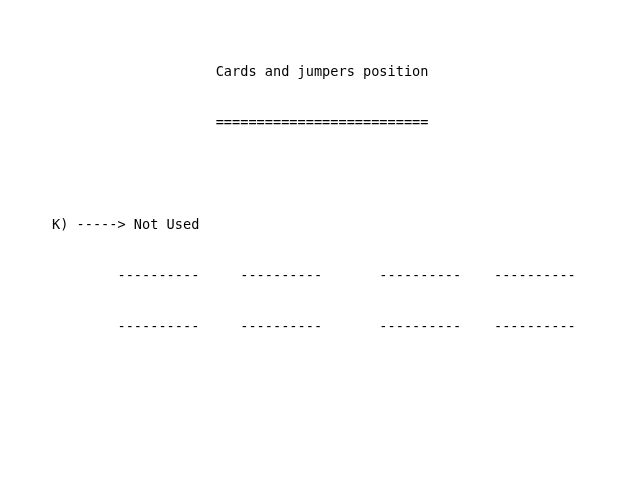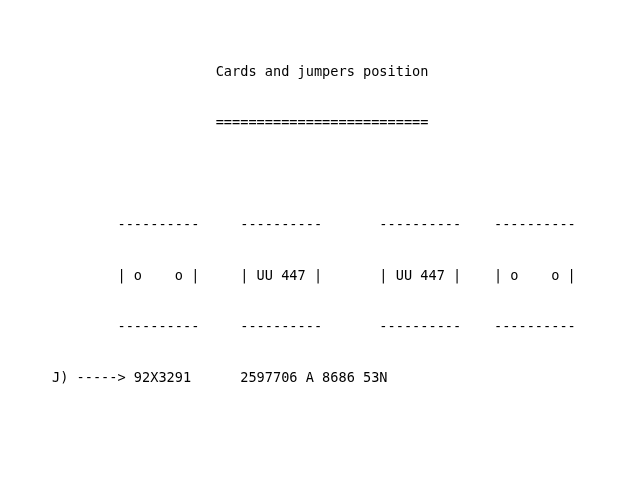--- a/index.html
+++ b/index.html
@@ -26,24 +26,23 @@
     height: 17px;
   }
 </style>
 </head>
 <body>
 
 <div class="doc">
   <div class="line">                    Cards and jumpers position</div>
   <div class="line">                    ==========================</div>
   <div class="line"></div>
+  <div class="line">K) -----&gt; Not Used</div>
   <div class="line">        ----------     ----------       ----------    ----------</div>
-  <div class="line">        | o    o |     | UU 447 |       | UU 447 |    | o    o |</div>
   <div class="line">        ----------     ----------       ----------    ----------</div>
-  <div class="line">J) -----&gt; 92X3291      2597706 A 8686 53N</div>
   
   
   
   
   
   
   
   
   
   

